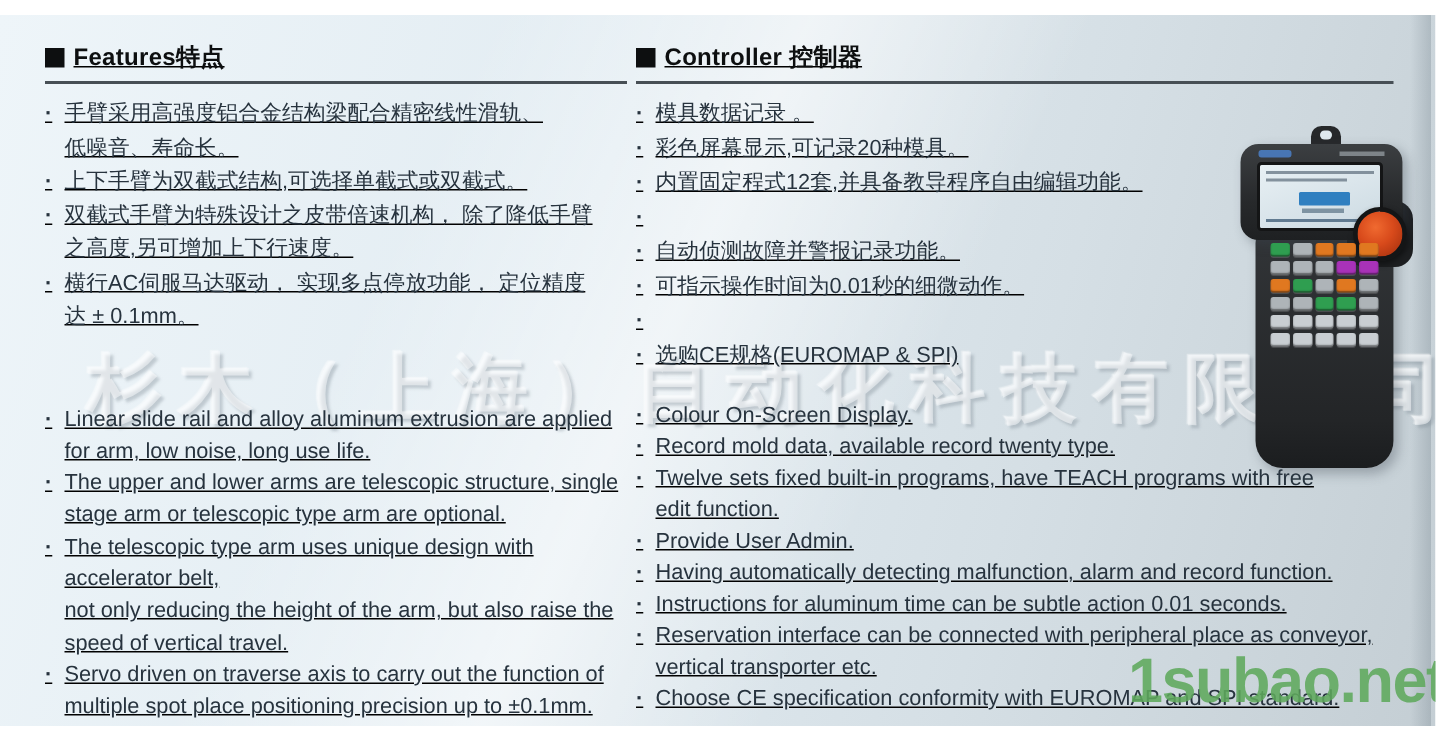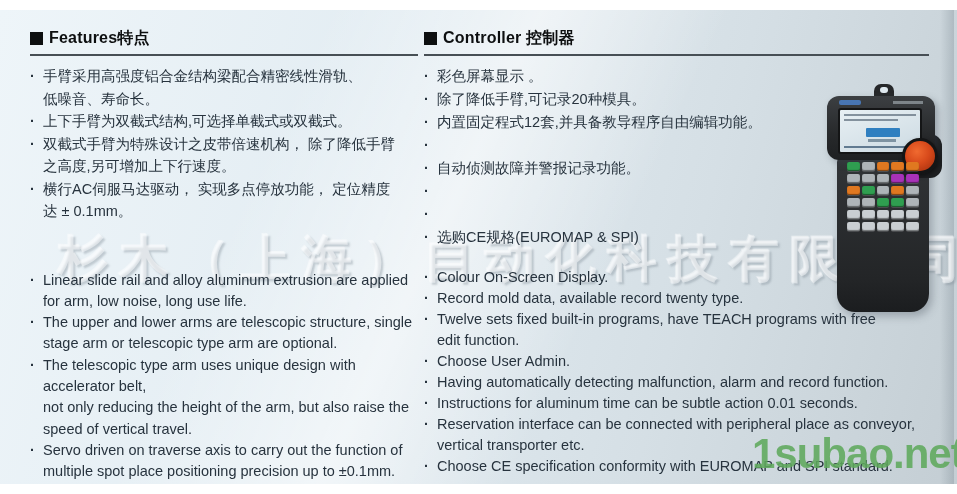--- a/index.html
+++ b/index.html
@@ -55,21 +55,21 @@
     text-shadow:2px 2px 2px rgba(130,142,152,0.40), -1px -1px 1px rgba(255,255,255,0.55);
     pointer-events:none; z-index:1;
   }
   .watermark-site {
     position:absolute; left:752px; top:420px;
     font-size:42px; font-weight:bold; letter-spacing:-1px;
     color:rgba(95,168,92,0.88);
     z-index:8; pointer-events:none;
   }
 
-  .col { z-index:2; }
+  .col { z-index:2;text-decoration:underline; }
 
   
   .pendant { position:absolute; left:820px; top:74px; width:130px; height:186px; z-index:3; }
   .p-hook {
     position:absolute; left:54px; top:0; width:20px; height:15px;
     background:#26282a; border-radius:7px 7px 3px 3px;
   }
   .p-hook::after {
     content:""; position:absolute; left:6px; top:3px; width:8px; height:6px;
     background:#dfe9ef; border-radius:3px;
@@ -183,39 +183,40 @@
 
   <section class="col col-right">
     <div class="sec-header">
       <span class="sq"></span>
       <span class="sec-title">Controller 控制器</span>
     </div>
     <div class="rule"></div>
     <div class="list zh">
         <div class="li">
           <span class="dot">·</span>
-          <span class="txt">彩色屏幕显示 。</span>
-        </div>
-        <div class="li">
-          <span class="dot">·</span>
-          <span class="txt">除了降低手臂,可记录20种模具。</span>
+          <span class="txt">模具数据记录 。</span>
+        </div>
+        <div class="li">
+          <span class="dot">·</span>
+          <span class="txt">彩色屏幕显示,可记录20种模具。</span>
         </div>
         <div class="li">
           <span class="dot">·</span>
           <span class="txt">内置固定程式12套,并具备教导程序自由编辑功能。</span>
         </div>
         <div class="li">
           <span class="dot">·</span>
         </div>
         <div class="li">
           <span class="dot">·</span>
           <span class="txt">自动侦测故障并警报记录功能。</span>
         </div>
         <div class="li">
           <span class="dot">·</span>
+          <span class="txt">可指示操作时间为0.01秒的细微动作。</span>
         </div>
         <div class="li">
           <span class="dot">·</span>
         </div>
         <div class="li">
           <span class="dot">·</span>
           <span class="txt">选购CE规格(EUROMAP &amp; SPI)</span>
         </div>
       </div>
     <div class="list en">
@@ -227,21 +228,21 @@
           <span class="dot">·</span>
           <span class="txt">Record mold data, available record twenty type.</span>
         </div>
         <div class="li">
           <span class="dot">·</span>
           <span class="txt">Twelve sets fixed built-in programs, have TEACH programs with free
 edit function.</span>
         </div>
         <div class="li">
           <span class="dot">·</span>
-          <span class="txt">Choose User Admin.</span>
+          <span class="txt">Provide User Admin.</span>
         </div>
         <div class="li">
           <span class="dot">·</span>
           <span class="txt">Having automatically detecting malfunction, alarm and record function.</span>
         </div>
         <div class="li">
           <span class="dot">·</span>
           <span class="txt">Instructions for aluminum time can be subtle action 0.01 seconds.</span>
         </div>
         <div class="li">

